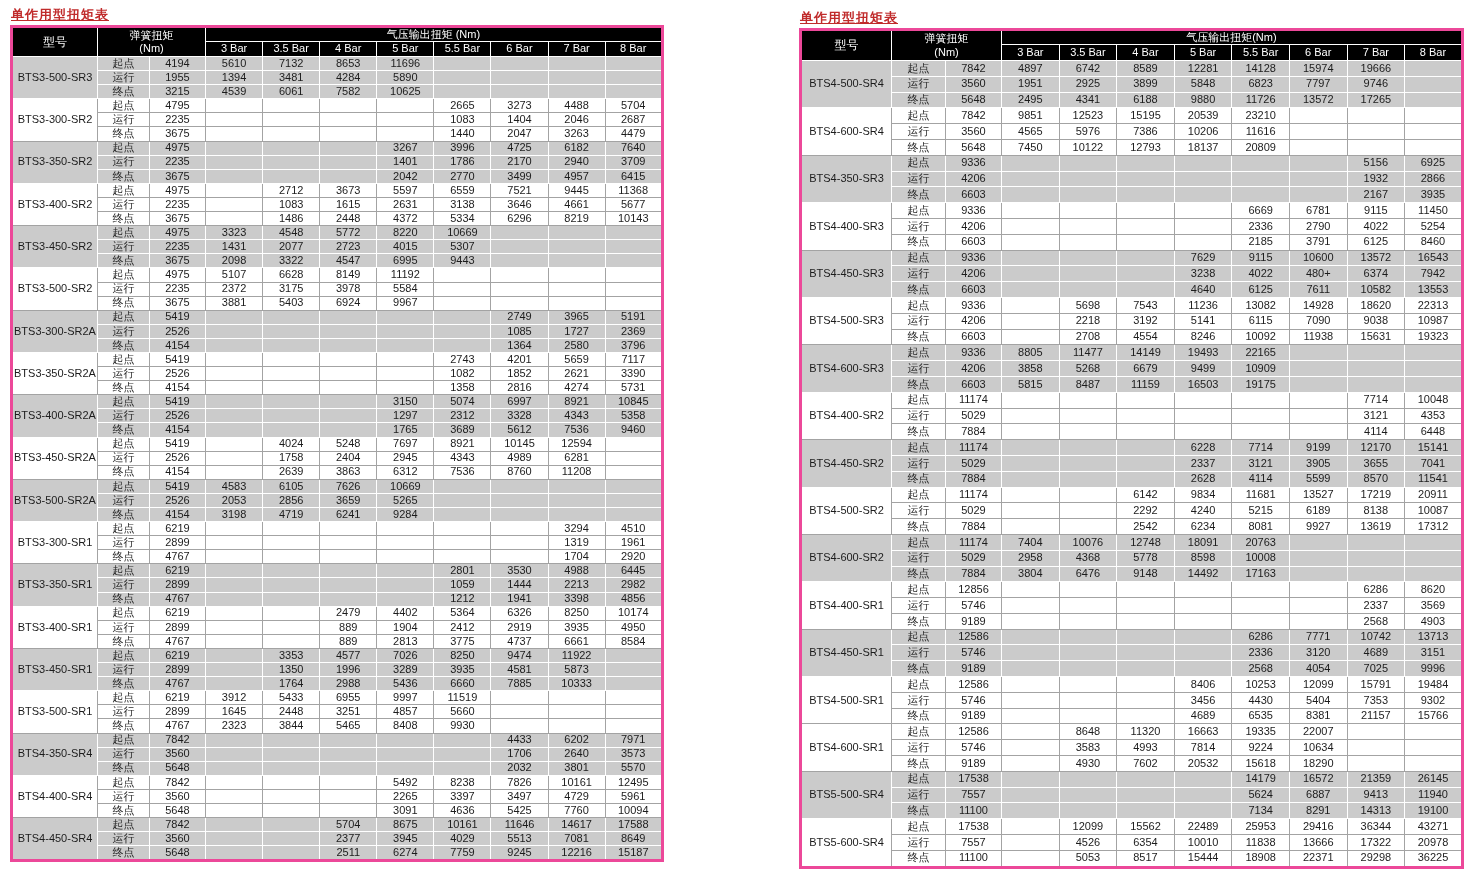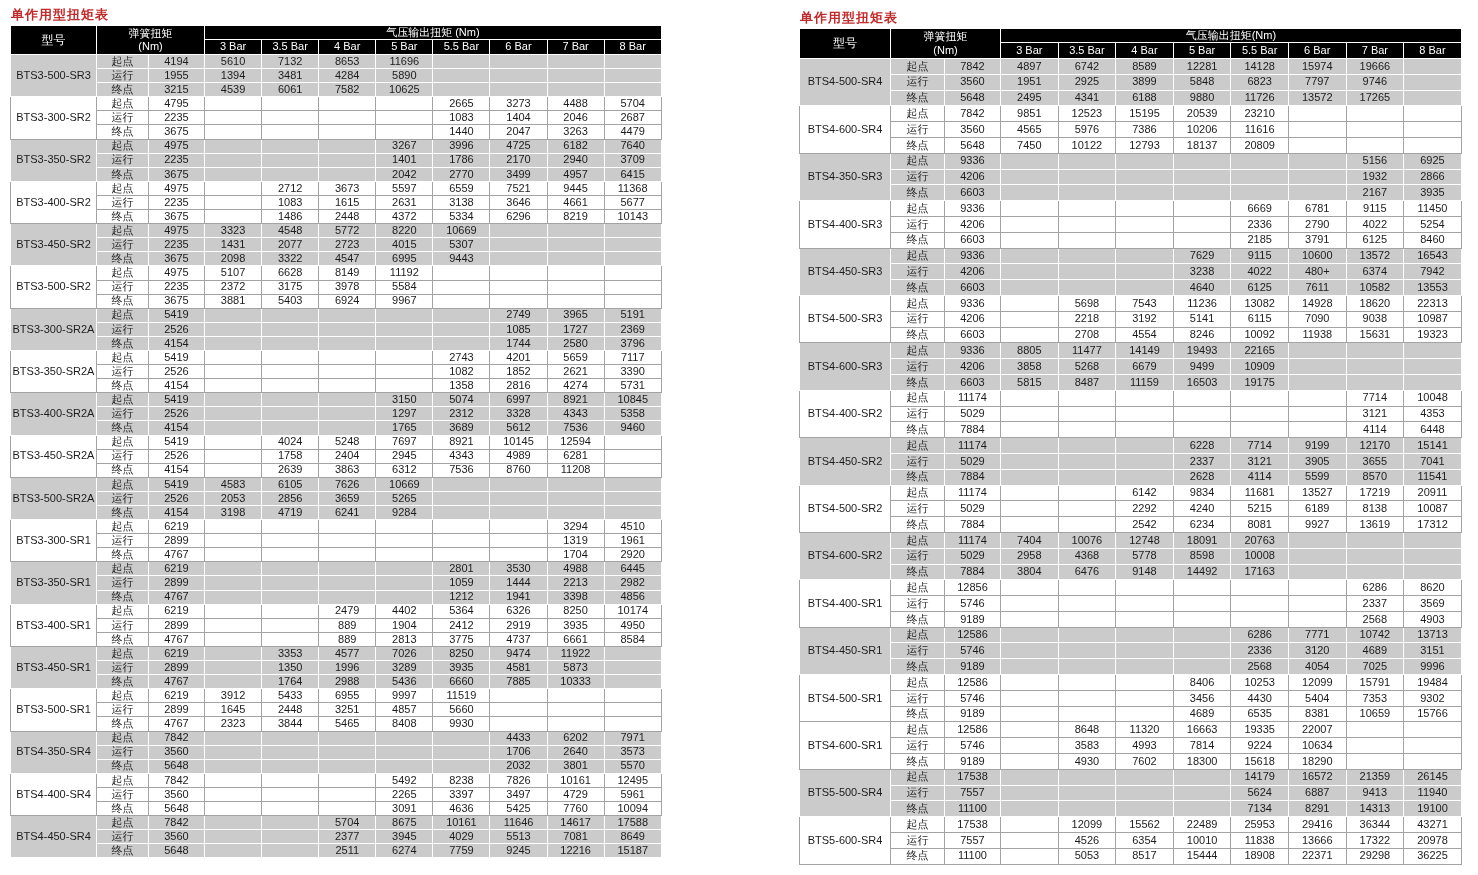--- a/index.html
+++ b/index.html
@@ -6,23 +6,23 @@
   body{
     width:1478px;height:875px;position:relative;background:#ffffff;
     font-family:"Liberation Sans","DejaVu Sans",sans-serif;
     -webkit-font-smoothing:antialiased;
   }
   .wrap{position:absolute;}
   #w0{left:10px;top:8px;width:651px;}
   #w1{left:799px;top:11px;width:662px;}
   h2.title{
     margin:0 0 3px 1px;font-size:13px;font-weight:600;
-    color:var(--title-red,#c02b2b);letter-spacing:1px;line-height:14px;
+    color:var(--title-red,#c02b2b);letter-spacing:1px;line-height:14px;text-decoration:underline;
   }
-  table.tq{border-collapse:collapse;table-layout:fixed;border:1px solid #ec4899;}
+  table.tq{border-collapse:collapse;table-layout:fixed;border:3px solid #ec4899;}
   #t0 table.tq{width:651px;}
   #t1 table.tq{width:662px;}
   #t0 col.c-model{width:86px;} #t0 col.c-phase{width:52px;} #t0 col.c-spring{width:56px;} #t0 col.c-bar{width:57.1px;}
   #t1 col.c-model{width:91px;} #t1 col.c-phase{width:54px;} #t1 col.c-spring{width:56px;} #t1 col.c-bar{width:57.6px;}
   .tq th,.tq td{
     font-size:11px;font-weight:400;text-align:center;vertical-align:middle;
     padding:0;white-space:nowrap;overflow:hidden;color:#1c1c1c;line-height:1.05;
   }
   .tq thead th{
     background:var(--head-bg,#000000);color:var(--head-fg,#ffffff);
@@ -342,21 +342,21 @@
             <td class="val">2369</td>
           </tr>
           <tr>
             <td class="phase">终点</td>
             <td class="spring">4154</td>
             <td class="val"></td>
             <td class="val"></td>
             <td class="val"></td>
             <td class="val"></td>
             <td class="val"></td>
-            <td class="val">1744</td>
+            <td class="val">1364</td>
             <td class="val">2580</td>
             <td class="val">3796</td>
           </tr>
         </tbody>
         <tbody class="w">
           <tr>
             <td class="model" rowspan="3">BTS3-350-SR2A</td>
             <td class="phase">起点</td>
             <td class="spring">5419</td>
             <td class="val"></td>
@@ -1396,21 +1396,21 @@
           </tr>
           <tr>
             <td class="phase">终点</td>
             <td class="spring">9189</td>
             <td class="val"></td>
             <td class="val"></td>
             <td class="val"></td>
             <td class="val">4689</td>
             <td class="val">6535</td>
             <td class="val">8381</td>
-            <td class="val">10659</td>
+            <td class="val">21157</td>
             <td class="val">15766</td>
           </tr>
         </tbody>
         <tbody class="w">
           <tr>
             <td class="model" rowspan="3">BTS4-600-SR1</td>
             <td class="phase">起点</td>
             <td class="spring">12586</td>
             <td class="val"></td>
             <td class="val">8648</td>
@@ -1432,21 +1432,21 @@
             <td class="val">10634</td>
             <td class="val"></td>
             <td class="val"></td>
           </tr>
           <tr>
             <td class="phase">终点</td>
             <td class="spring">9189</td>
             <td class="val"></td>
             <td class="val">4930</td>
             <td class="val">7602</td>
-            <td class="val">18300</td>
+            <td class="val">20532</td>
             <td class="val">15618</td>
             <td class="val">18290</td>
             <td class="val"></td>
             <td class="val"></td>
           </tr>
         </tbody>
         <tbody class="g">
           <tr>
             <td class="model" rowspan="3">BTS5-500-SR4</td>
             <td class="phase">起点</td>

